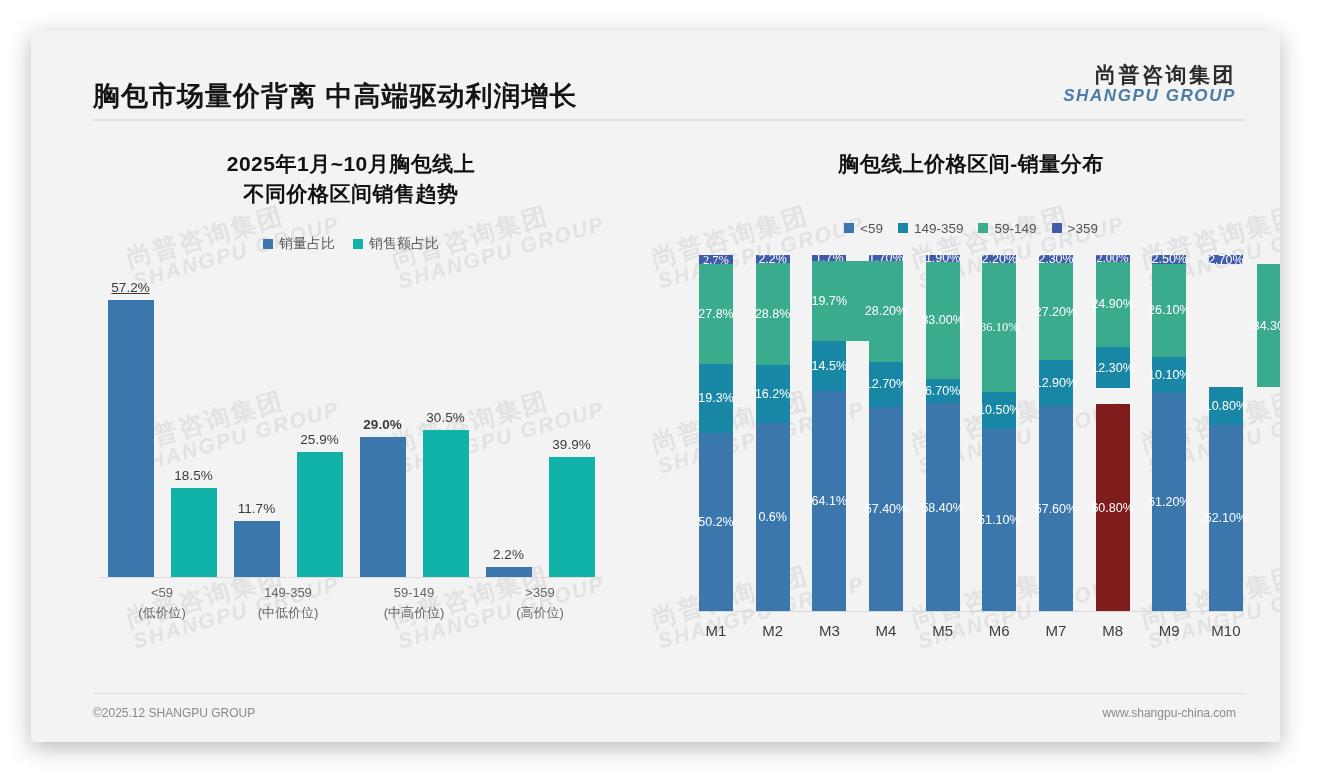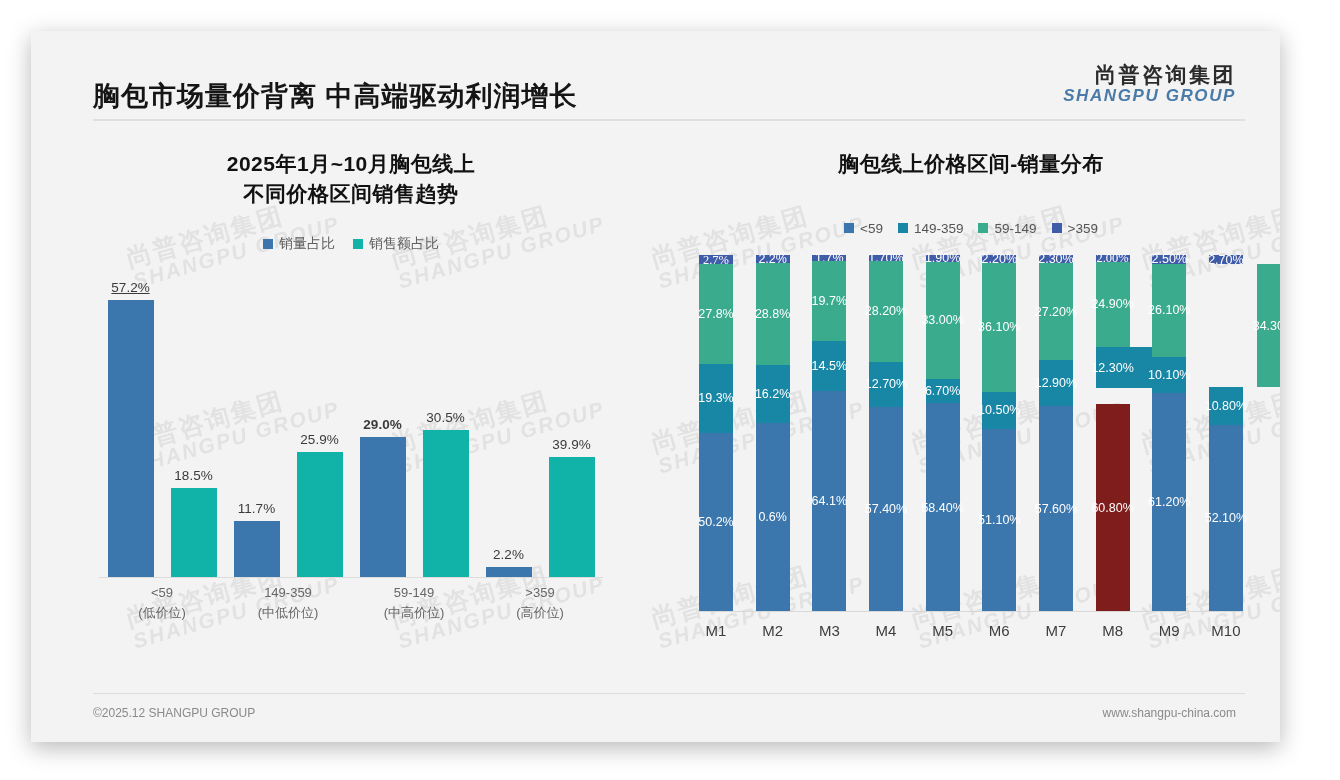--- a/index.html
+++ b/index.html
@@ -358,21 +358,21 @@
               <span class="sseg-label">16.2%</span>
             </div>
             <div class="sseg" style="height: 188.853px; background: rgb(59, 118, 173);">
               <span class="sseg-label">0.6%</span>
             </div>
           </div>
           <div class="scol">
             <div class="sseg" style="height: 6.069px; background: rgb(63, 92, 168);">
               <span class="sseg-label">1.7%</span>
             </div>
-            <div class="sseg" style="height: 83px; background: rgb(59, 171, 142);">
+            <div class="sseg" style="height: 83px; background: rgb(59, 171, 142); padding-left: 36px;">
               <span class="sseg-label">19.7%</span>
             </div>
             <div class="sseg" style="height: 51.765px; background: rgb(23, 135, 165);">
               <span class="sseg-label">14.5%</span>
             </div>
             <div class="sseg" style="height: 228.837px; background: rgb(59, 118, 173);">
               <span class="sseg-label">64.1%</span>
             </div>
           </div>
           <div class="scol">
@@ -400,21 +400,21 @@
               <span class="sseg-label">6.70%</span>
             </div>
             <div class="sseg" style="height: 208.488px; background: rgb(59, 118, 173);">
               <span class="sseg-label">58.40%</span>
             </div>
           </div>
           <div class="scol">
             <div class="sseg" style="height: 7.854px; background: rgb(63, 92, 168);">
               <span class="sseg-label">2.20%</span>
             </div>
-            <div class="sseg" style="height: 128.877px; background: rgb(59, 171, 142);">
+            <div class="sseg" style="height: 128.877px; background: rgb(59, 171, 142); font-family: Liberation Serif, serif;">
               <span class="sseg-label">36.10%</span>
             </div>
             <div class="sseg" style="height: 37.485px; background: rgb(23, 135, 165);">
               <span class="sseg-label">10.50%</span>
             </div>
             <div class="sseg" style="height: 182.427px; background: rgb(59, 118, 173);">
               <span class="sseg-label">51.10%</span>
             </div>
           </div>
           <div class="scol">
@@ -431,21 +431,21 @@
               <span class="sseg-label">57.60%</span>
             </div>
           </div>
           <div class="scol">
             <div class="sseg" style="height: 7.14px; background: rgb(63, 92, 168); font-family: Liberation Serif, serif;">
               <span class="sseg-label">2.00%</span>
             </div>
             <div class="sseg" style="height: 88.893px; background: rgb(59, 171, 142);">
               <span class="sseg-label">24.90%</span>
             </div>
-            <div class="sseg" style="height: 43.911px; background: rgb(23, 135, 165); padding-left: 48px;">
+            <div class="sseg" style="height: 43.911px; background: rgb(23, 135, 165);">
               <span class="sseg-label">12.30%</span>
             </div>
             <div class="sseg" style="height: 217.056px; background: #7f1d1d; margin-top: 16px;">
               <span class="sseg-label">60.80%</span>
             </div>
           </div>
           <div class="scol">
             <div class="sseg" style="height: 8.925px; background: rgb(63, 92, 168);">
               <span class="sseg-label">2.50%</span>
             </div>

